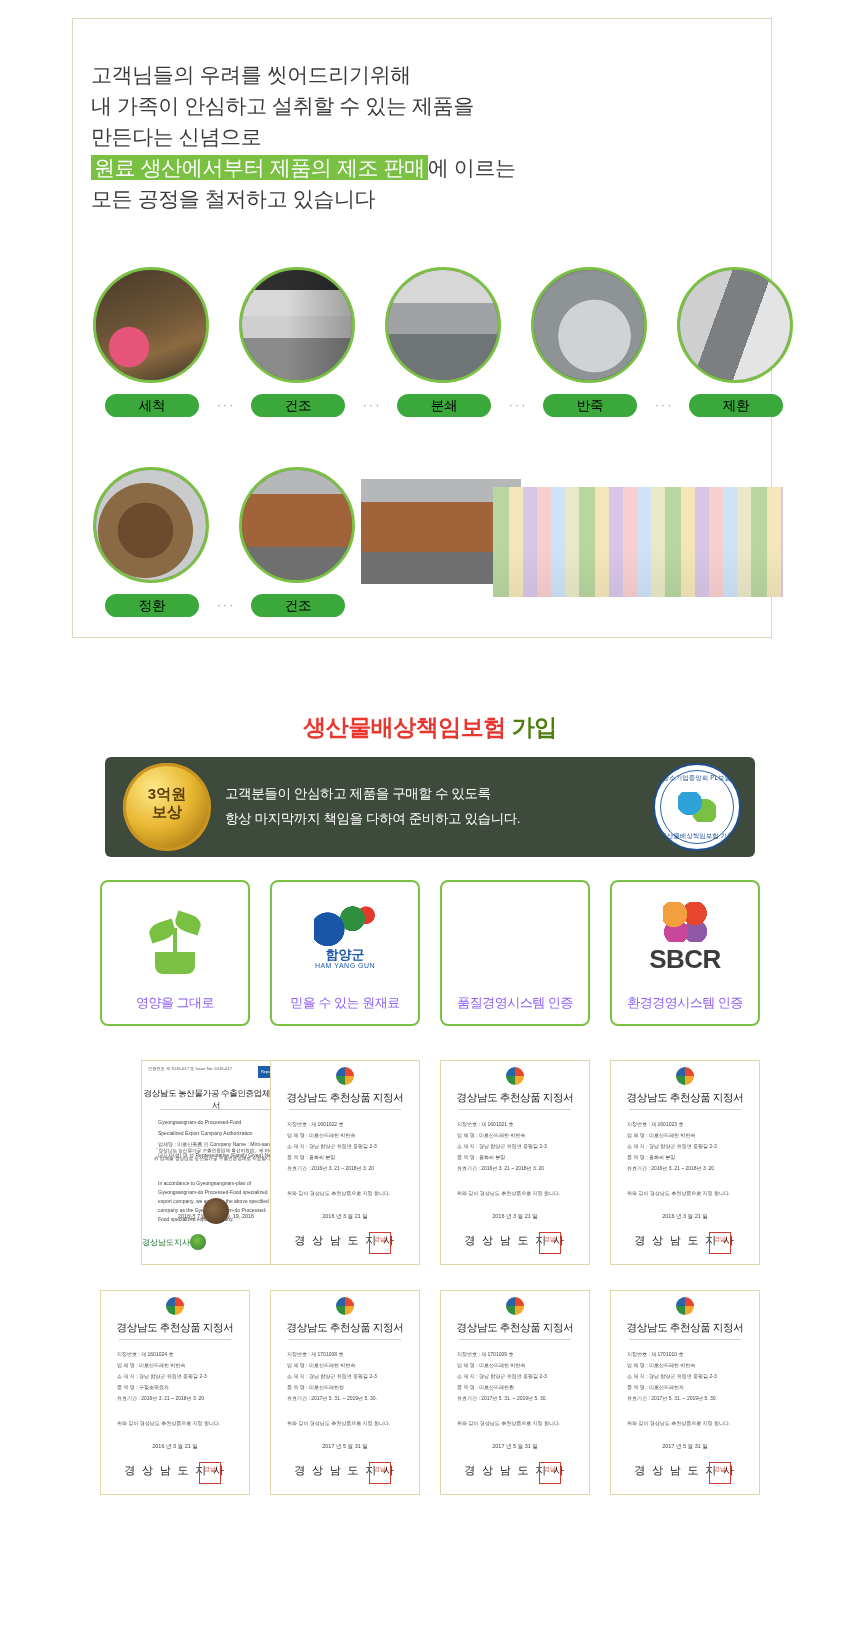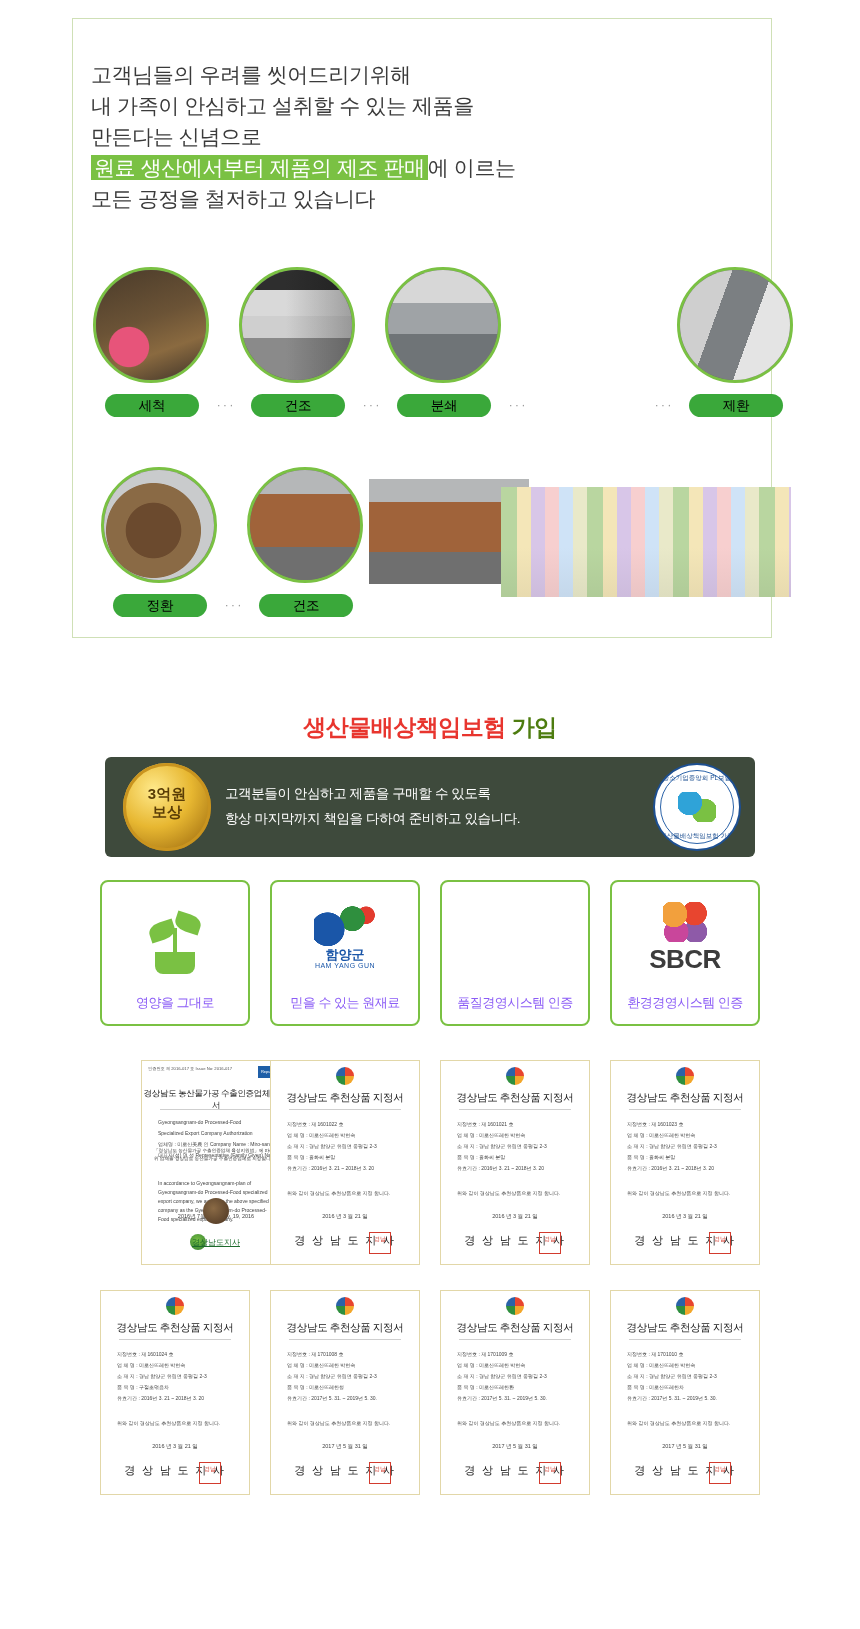--- a/index.html
+++ b/index.html
@@ -34,21 +34,21 @@
   .lbl{
     margin:11px auto 0;display:block;width:94px;height:23px;
     background:#3aa83a;border-radius:12px;color:#000000;font-size:13.5px;
     line-height:23px;text-align:center;letter-spacing:-0.3px;
   }
   .dots{
     position:absolute;top:130px;width:26px;text-align:center;
     color:#9c9c9c;font-size:13px;letter-spacing:2px;
   }
   .circles-row2{
-    position:absolute;left:28px;top:448px;width:664px;height:170px;
+    position:absolute;left:20px;top:448px;width:664px;height:170px;
   }
   .photo-wide{
     position:absolute;left:268px;top:12px;width:160px;height:105px;
     overflow:hidden;border:0;
   }
   .products-img{
     position:absolute;left:400px;top:20px;width:290px;height:110px;
   }
   
   .img-wash{background:
@@ -200,21 +200,21 @@
   }
   .cert.first .photo{
     position:absolute;left:50%;bottom:40px;width:26px;height:26px;margin-left:-13px;border-radius:50%;
     background:radial-gradient(circle at 40% 40%,#8a6a45,#4a3422);
   }
   .cert.first .seal{
     position:absolute;left:48px;bottom:14px;width:16px;height:16px;border-radius:50%;
     background:radial-gradient(circle at 45% 40%,#7ac143,#2f7a33);
   }
   .cert.first .gov{
-    position:absolute;left:0;right:0;bottom:16px;text-align:center;font-size:8px;color:#1d6b2c;text-decoration:underline;
+    position:absolute;left:0;right:0;bottom:16px;font-size:8px;color:#1d6b2c;
   }
   .cert.first .tagline{
     position:absolute;left:12px;right:12px;top:86px;font-size:4.6px;line-height:8px;color:#333;
   }
   .cert.first .badge-tl{
     position:absolute;right:6px;top:5px;width:26px;height:12px;background:#1f5fa8;color:#fff;
     font-size:4px;line-height:12px;text-align:center;
   }
 </style>
 </head>
@@ -247,20 +247,26 @@
       <span class="lbl">건조</span>
     </div>
     <div class="dots" style="left:266px;">···</div>
     <div class="circ-item" style="left:292px;">
       <div class="circ">
           <div class="inner img-crush"></div>
         </div>
       <span class="lbl">분쇄</span>
     </div>
     <div class="dots" style="left:412px;">···</div>
+    <div class="circ-item" style="left:438px;">
+      <div class="circ">
+          <div class="inner img-dough"></div>
+        </div>
+      <span class="lbl">반죽</span>
+    </div>
     <div class="dots" style="left:558px;">···</div>
     <div class="circ-item" style="left:584px;">
       <div class="circ">
           <div class="inner img-make"></div>
         </div>
       <span class="lbl">제환</span>
     </div>
   </div>
 
   <div class="circles-row2">

